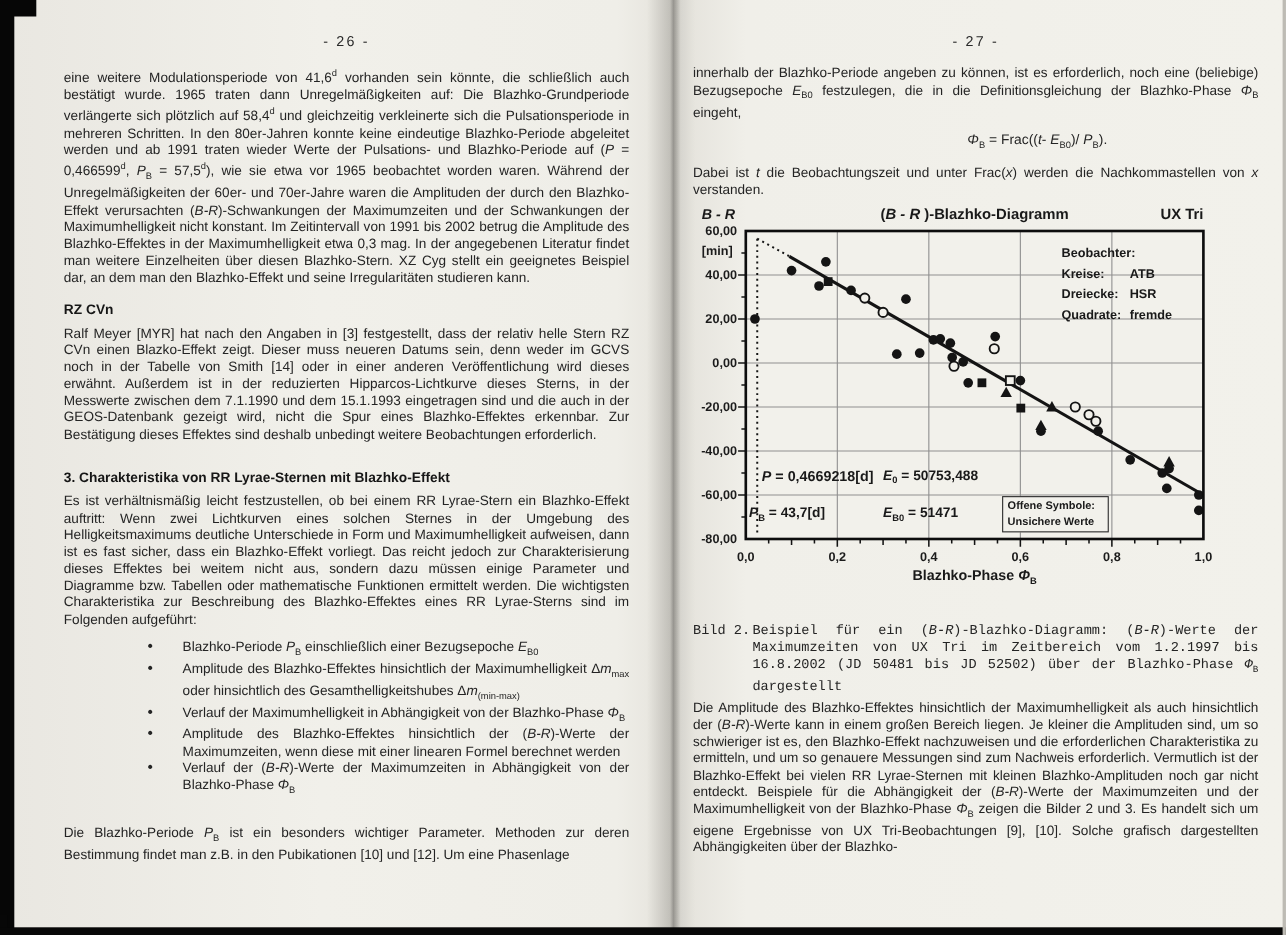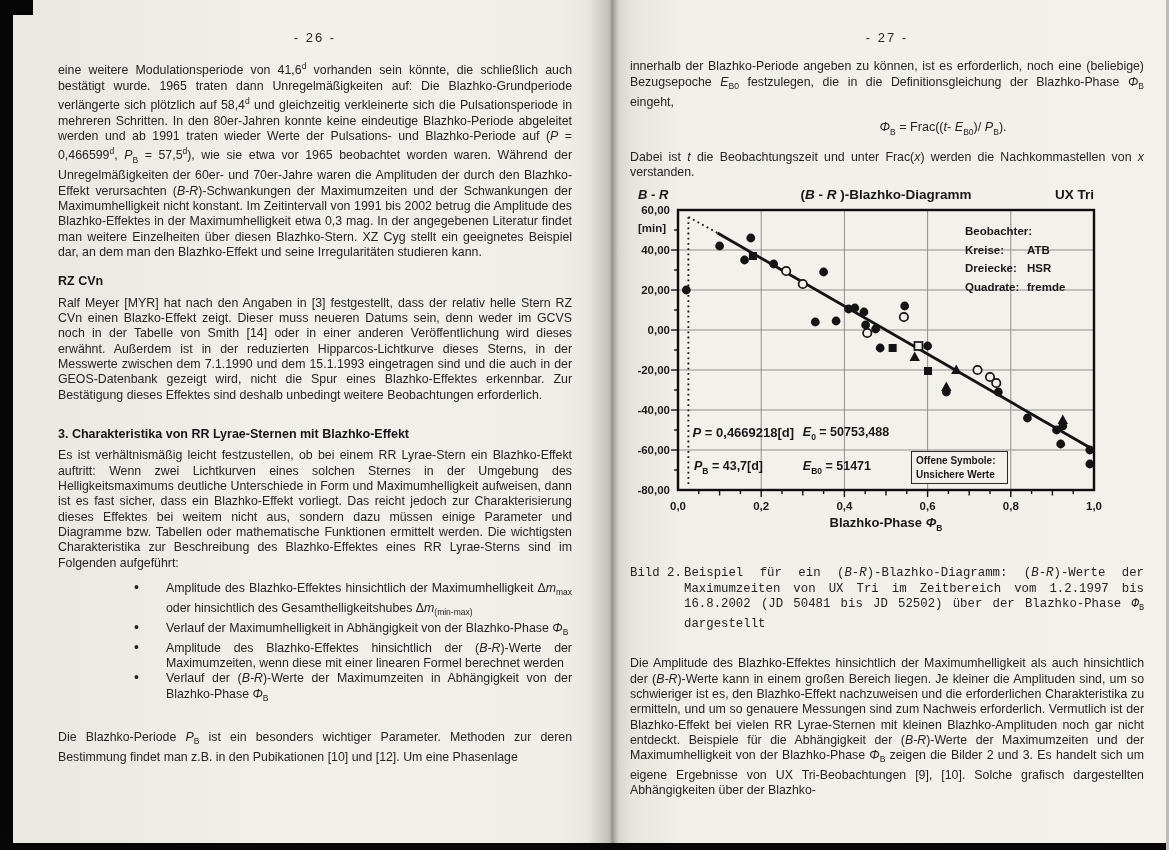--- a/index.html
+++ b/index.html
@@ -28,41 +28,42 @@
   .formula{margin:10px 0 10px 0;padding-left:112px;text-align:center;font-size:12.6px;}
   sub{font-size:8.5px;}
   sup{font-size:8.5px;}
 
   .figure{position:relative;width:512px;height:352px;margin:10px 0 0 2px;}
   .figure svg{position:absolute;left:0;top:0;}
   .fig-ov{position:absolute;white-space:nowrap;color:#191919;}
   .fig-ov .lg-l{display:inline-block;width:62px;}
   .caption{margin-top:24px;padding-left:54px;text-align:justify;font-family:Liberation Mono, monospace;}
   .caption .cap-label{display:inline-block;margin-left:-54px;width:54px;text-indent:0;}
-  .bottom-par{margin-top:24px;}
+  .bottom-par{margin-top:4px;}
 </style>
 </head>
 <body>
 
 <div class="spread">
   <div class="gutter"></div>
   <div class="edge-left"></div>
   <div class="corner-tl"></div>
   <div class="nub-bl"></div>
   <div class="edge-bottom"></div>
   <div class="edge-right"></div>
 
   <div class="page page-left">
     <div class="page-num">-  26  -</div>
     <p>eine weitere Modulationsperiode von 41,6<sup>d</sup> vorhanden sein könnte, die schließlich auch bestätigt wurde. 1965 traten dann Unregelmäßigkeiten auf: Die Blazhko-Grundperiode verlängerte sich plötzlich auf 58,4<sup>d</sup> und gleichzeitig verkleinerte sich die Pulsationsperiode in mehreren Schritten. In den 80er-Jahren konnte keine eindeutige Blazhko-Periode abgeleitet werden und ab 1991 traten wieder Werte der Pulsations- und Blazhko-Periode auf (<i>P</i> = 0,466599<sup>d</sup>, <i>P</i><sub>B</sub> = 57,5<sup>d</sup>), wie sie etwa vor 1965 beobachtet worden waren. Während der Unregelmäßigkeiten der 60er- und 70er-Jahre waren die Amplituden der durch den Blazhko-Effekt verursachten (<i>B-R</i>)-Schwankungen der Maximumzeiten und der Schwankungen der Maximumhelligkeit nicht konstant. Im Zeitintervall von 1991 bis 2002 betrug die Amplitude des Blazhko-Effektes in der Maximumhelligkeit etwa 0,3 mag. In der angegebenen Literatur findet man weitere Einzelheiten über diesen Blazhko-Stern. XZ Cyg stellt ein geeignetes Beispiel dar, an dem man den Blazhko-Effekt und seine Irregularitäten studieren kann.</p>
     <h3>RZ CVn</h3>
     <p>Ralf Meyer [MYR] hat nach den Angaben in [3] festgestellt, dass der relativ helle Stern RZ CVn einen Blazko-Effekt zeigt. Dieser muss neueren Datums sein, denn weder im GCVS noch in der Tabelle von Smith [14] oder in einer anderen Veröffentlichung wird dieses erwähnt. Außerdem ist in der reduzierten Hipparcos-Lichtkurve dieses Sterns, in der Messwerte zwischen dem 7.1.1990 und dem 15.1.1993 eingetragen sind und die auch in der GEOS-Datenbank gezeigt wird, nicht die Spur eines Blazhko-Effektes erkennbar. Zur Bestätigung dieses Effektes sind deshalb unbedingt weitere Beobachtungen erforderlich.</p>
     <h3 class="big-gap">3. Charakteristika von RR Lyrae-Sternen mit Blazhko-Effekt</h3>
     <p>Es ist verhältnismäßig leicht festzustellen, ob bei einem RR Lyrae-Stern ein Blazhko-Effekt auftritt: Wenn zwei Lichtkurven eines solchen Sternes in der Umgebung des Helligkeitsmaximums deutliche Unterschiede in Form und Maximumhelligkeit aufweisen, dann ist es fast sicher, dass ein Blazhko-Effekt vorliegt. Das reicht jedoch zur Charakterisierung dieses Effektes bei weitem nicht aus, sondern dazu müssen einige Parameter und Diagramme bzw. Tabellen oder mathematische Funktionen ermittelt werden. Die wichtigsten Charakteristika zur Beschreibung des Blazhko-Effektes eines RR Lyrae-Sterns sind im Folgenden aufgeführt:</p>
     <ul class="chars">
+        <li>Blazhko-Periode <i>P</i><sub>B</sub> einschließlich einer Bezugsepoche <i>E</i><sub>B0</sub></li>
         <li>Amplitude des Blazhko-Effektes hinsichtlich der Maximumhelligkeit Δ<i>m</i><sub>max</sub> oder hinsichtlich des Gesamthelligkeitshubes Δ<i>m</i><sub>(min-max)</sub></li>
         <li>Verlauf der Maximumhelligkeit in Abhängigkeit von der Blazhko-Phase <i>Φ</i><sub>B</sub></li>
         <li>Amplitude des Blazhko-Effektes hinsichtlich der (<i>B-R</i>)-Werte der Maximumzeiten, wenn diese mit einer linearen Formel berechnet werden</li>
         <li>Verlauf der (<i>B-R</i>)-Werte der Maximumzeiten in Abhängigkeit von der Blazhko-Phase <i>Φ</i><sub>B</sub></li>
       </ul>
     <p class="last-par">Die Blazhko-Periode <i>P</i><sub>B</sub> ist ein besonders wichtiger Parameter. Methoden zur deren Bestimmung findet man z.B. in den Pubikationen [10] und [12]. Um eine Phasenlage</p>
   </div>
 
   <div class="page page-right">
     <div class="page-num">-  27  -</div>
@@ -178,21 +179,21 @@
         <div class="fig-ov" style="left: 6px; top: -3px; font-size: 13px; font-weight: bold;"><i>B - R</i></div>
         <div class="fig-ov" style="left: 462px; top: -3px; transform: translateX(-100%); font-size: 13.5px; font-weight: bold;">UX Tri</div>
         <div class="fig-ov" style="left: 333.04px; top: 32px; font-size: 11.5px; font-weight: bold; line-height: 18.5px;">
           <div>Beobachter:</div>
           <div><span class="lg-l">Kreise:</span><span>ATB</span></div>
           <div><span class="lg-l">Dreiecke:</span><span>HSR</span></div>
           <div><span class="lg-l">Quadrate:</span><span>fremde</span></div>
         </div>
         <div class="fig-ov" style="left: 60.56px; top: 235px; font-size: 13px; font-weight: bold;"><i>P</i> = 0,4669218[d]</div>
         <div class="fig-ov" style="left: 170.8px; top: 235px; font-size: 12.5px; font-weight: bold;"><i>E</i><sub>0</sub> = 50753,488</div>
-        <div class="fig-ov" style="left: 62px; top: 269px; font-size: 12.5px; font-weight: bold;"><i>P</i><sub>B</sub> = 43,7[d]</div>
+        <div class="fig-ov" style="left: 49px; top: 269px; font-size: 12.5px; font-weight: bold;"><i>P</i><sub>B</sub> = 43,7[d]</div>
         <div class="fig-ov" style="left: 170.8px; top: 269px; font-size: 12.5px; font-weight: bold;"><i>E</i><sub>B0</sub> = 51471</div>
         <div class="fig-ov" style="left: 279px; top: 261px; width: 87.36px; font-size: 10px; font-weight: bold; line-height: 13.5px; border: 1px solid rgb(42, 42, 42); padding: 2px 4px; background: rgb(242, 241, 235);">Offene Symbole:<br>Unsichere Werte</div>
         <div class="fig-ov" style="left: 254px; top: 325px; transform: translateX(-50%); font-size: 13px; font-weight: bold;">Blazhko-Phase <i>Φ</i><sub>B</sub></div>
       </div>
 
     <p class="caption"><span class="cap-label">Bild 2.</span><span>Beispiel für ein (<i>B-R</i>)-Blazhko-Diagramm: (<i>B-R</i>)-Werte der Maximumzeiten von UX Tri im Zeitbereich vom 1.2.1997 bis 16.8.2002 (JD 50481 bis JD 52502) über der Blazhko-Phase <i>Φ</i><sub>B</sub> dargestellt</span></p>
 
     <p class="bottom-par">Die Amplitude des Blazhko-Effektes hinsichtlich der Maximumhelligkeit als auch hinsichtlich der (<i>B-R</i>)-Werte kann in einem großen Bereich liegen. Je kleiner die Amplituden sind, um so schwieriger ist es, den Blazhko-Effekt nachzuweisen und die erforderlichen Charakteristika zu ermitteln, und um so genauere Messungen sind zum Nachweis erforderlich. Vermutlich ist der Blazhko-Effekt bei vielen RR Lyrae-Sternen mit kleinen Blazhko-Amplituden noch gar nicht entdeckt. Beispiele für die Abhängigkeit der (<i>B-R</i>)-Werte der Maximumzeiten und der Maximumhelligkeit von der Blazhko-Phase <i>Φ</i><sub>B</sub> zeigen die Bilder 2 und 3. Es handelt sich um eigene Ergebnisse von UX Tri-Beobachtungen [9], [10]. Solche grafisch dargestellten Abhängigkeiten über der Blazhko-</p>
   </div>
 </div>

